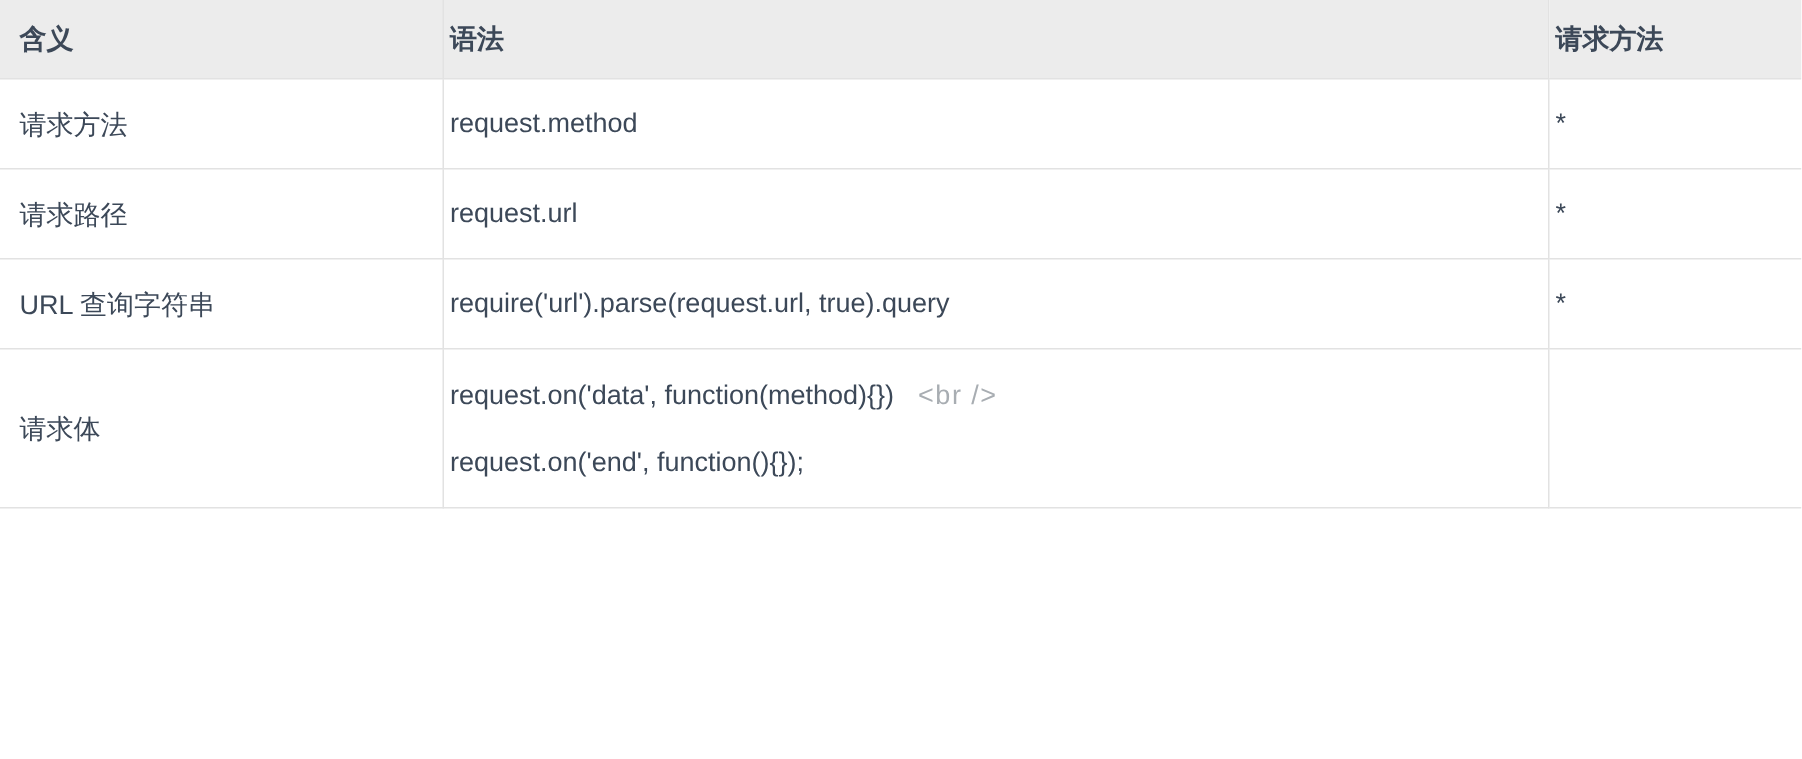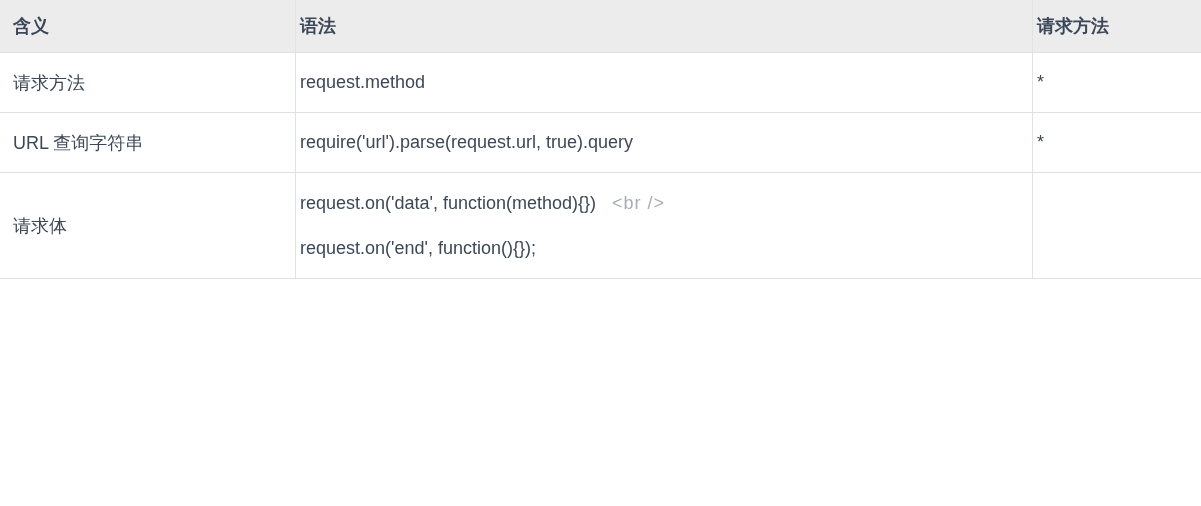--- a/index.html
+++ b/index.html
@@ -84,20 +84,25 @@
         <th>请求方法</th>
       </tr>
     </thead>
     <tbody>
       <tr>
         <td>请求方法</td>
         <td>request.method</td>
         <td><span class="star">*</span></td>
       </tr>
       <tr>
+        <td>请求路径</td>
+        <td>request.url</td>
+        <td><span class="star">*</span></td>
+      </tr>
+      <tr>
         <td>URL 查询字符串</td>
         <td>require('url').parse(request.url, true).query</td>
         <td><span class="star">*</span></td>
       </tr>
       <tr class="tall">
         <td>请求体</td>
         <td>
           <div class="syntax-line"><span>request.on('data', function(method){})</span><span class="literal-tag">&lt;br /&gt;</span></div>
           <div class="syntax-line"><span>request.on('end', function(){});</span></div>
         </td>

